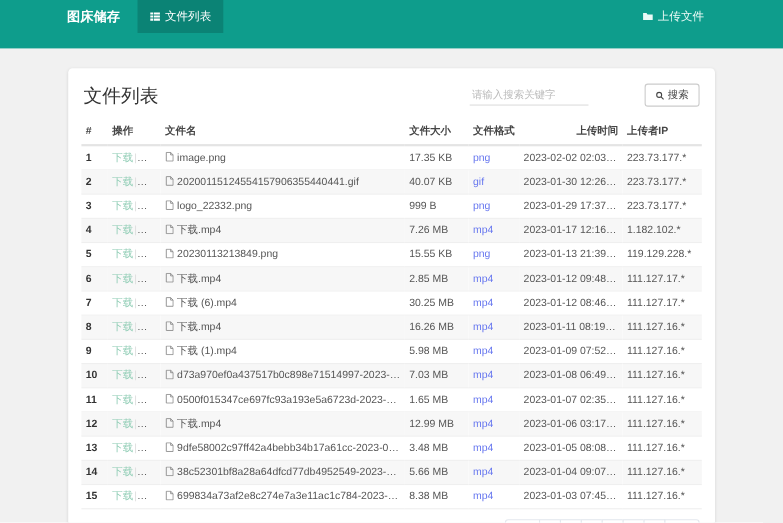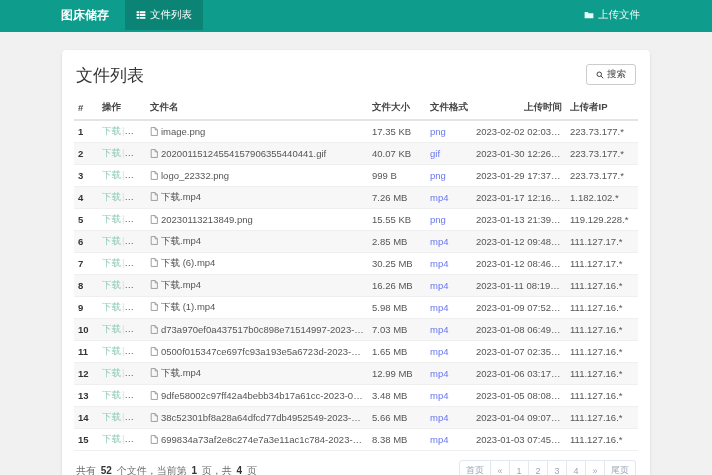--- a/index.html
+++ b/index.html
@@ -3,21 +3,21 @@
 <meta charset="utf-8">
 <style>
   * { box-sizing: border-box; margin: 0; padding: 0; }
   html, body { width: 712px; height: 475px; overflow: hidden; }
   body {
     background: #f1f1f1;
     font-family: "Liberation Sans", sans-serif;
     color: #555;
   }
   
-  .navbar { height: 32px; background: #0e9d8c; color: #fff; }
+  .navbar { height: 44px; background: #0e9d8c; color: #fff; }
   .nav-inner {
     width: 590px; margin: 0 auto; height: 30px;
     display: flex; align-items: stretch;
   }
   .brand {
     display: flex; align-items: center;
     font-size: 12px; font-weight: bold; margin-right: 16px; cursor: pointer;
   }
   .nav-item {
     display: flex; align-items: center; gap: 4px;
@@ -108,20 +108,21 @@
       </span>
       <span>上传文件</span>
     </a>
   </div>
 </nav>
 
 <main class="card">
   <div class="card-head">
     <h1 class="page-title">文件列表</h1>
     <div class="search-group">
+      <input class="search-input" type="text" placeholder="请输入搜索关键字" style="">
       <button class="search-btn">
         <span style="display:inline-flex;line-height:0;">
           <svg width="8" height="8" viewBox="0 0 16 16" fill="none" stroke="currentColor" stroke-width="2">
               <circle cx="6.5" cy="6.5" r="4.5"></circle>
               <path d="M10 10l4.5 4.5"></path>
             </svg>
         </span>
         <span>搜索</span>
       </button>
     </div>

